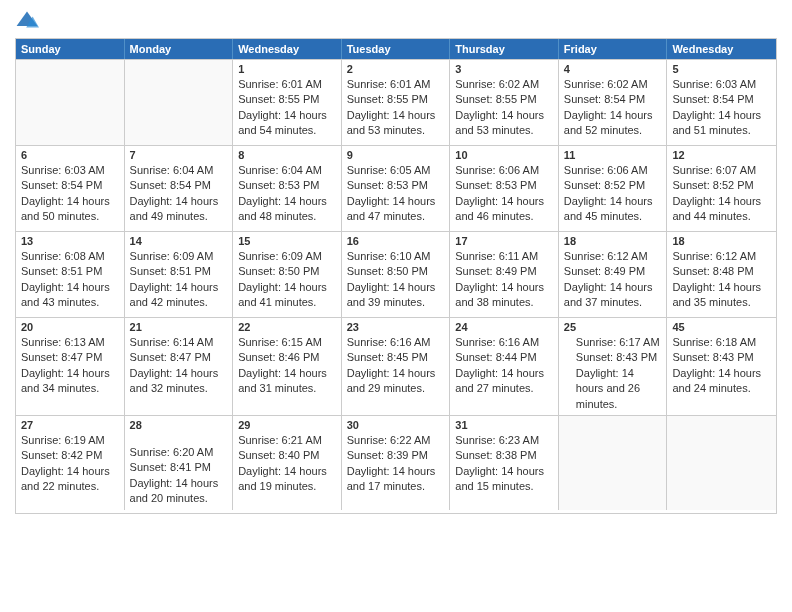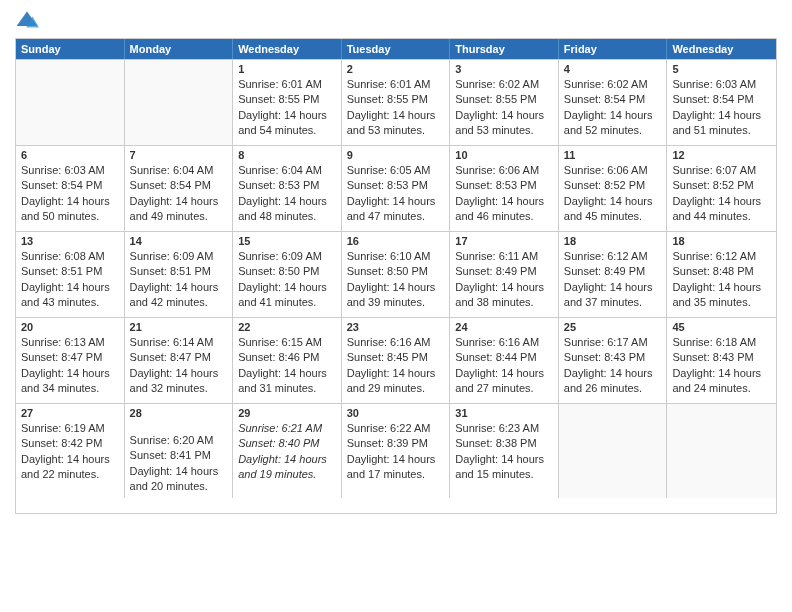--- a/index.html
+++ b/index.html
@@ -285,21 +285,21 @@
 Daylight: 14 hours and 29 minutes.</div>
           </div>
           <div class="cal-cell">
             <div class="day-num">24</div>
             <div class="cell-info" style="white-space: pre-line;">Sunrise: 6:16 AM
 Sunset: 8:44 PM
 Daylight: 14 hours and 27 minutes.</div>
           </div>
           <div class="cal-cell">
             <div class="day-num">25</div>
-            <div class="cell-info" style="white-space: pre-line;">Sunrise: 6:17 AM
+            <div class="cell-info" style="white-space: pre-line; margin-left: 12px;">Sunrise: 6:17 AM
 Sunset: 8:43 PM
 Daylight: 14 hours and 26 minutes.</div>
           </div>
           <div class="cal-cell">
             <div class="day-num">45</div>
             <div class="cell-info" style="white-space: pre-line;">Sunrise: 6:18 AM
 Sunset: 8:43 PM
 Daylight: 14 hours and 24 minutes.</div>
           </div>
         </div>
@@ -311,21 +311,21 @@
 Daylight: 14 hours and 22 minutes.</div>
           </div>
           <div class="cal-cell">
             <div class="day-num">28</div>
             <div class="cell-info" style="white-space: pre-line; margin-top: 14px;">Sunrise: 6:20 AM
 Sunset: 8:41 PM
 Daylight: 14 hours and 20 minutes.</div>
           </div>
           <div class="cal-cell">
             <div class="day-num">29</div>
-            <div class="cell-info" style="white-space: pre-line; font-style: italic;">Sunrise: 6:21 AM
+            <div class="cell-info" style="white-space: pre-line;">Sunrise: 6:21 AM
 Sunset: 8:40 PM
 Daylight: 14 hours and 19 minutes.</div>
           </div>
           <div class="cal-cell">
             <div class="day-num">30</div>
             <div class="cell-info" style="white-space: pre-line;">Sunrise: 6:22 AM
 Sunset: 8:39 PM
 Daylight: 14 hours and 17 minutes.</div>
           </div>
           <div class="cal-cell">

